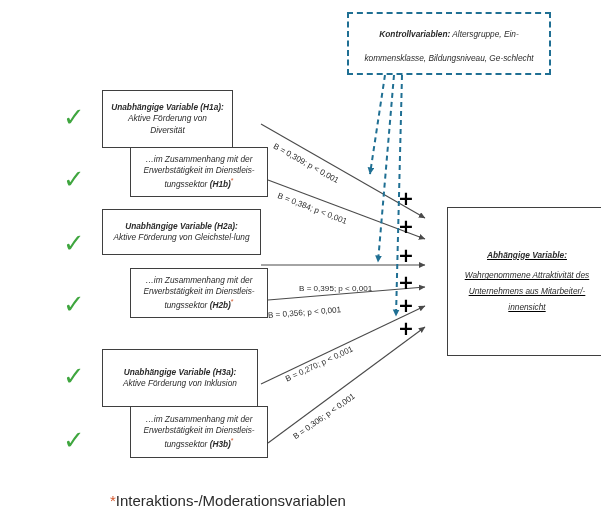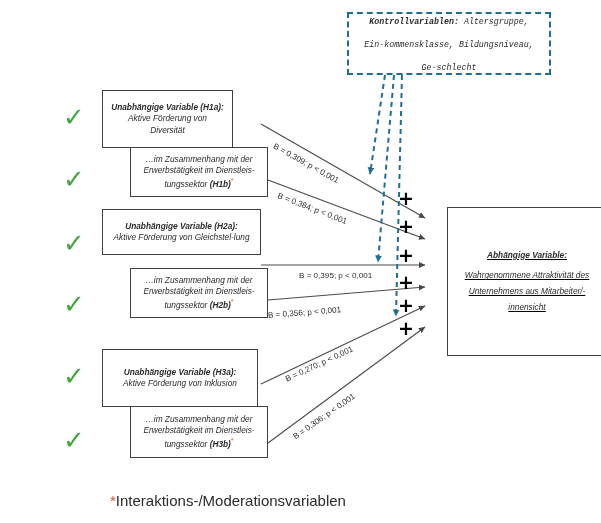--- a/index.html
+++ b/index.html
@@ -8,21 +8,21 @@
   #svg-layer{position:absolute;left:0;top:0;width:601px;height:523px;}
 
   .box{position:absolute;box-sizing:border-box;background:#ffffff;
        border:1.6px solid #3f3f3f;display:flex;align-items:center;justify-content:center;}
   .box .inner{padding:2px 8px;text-align:center;line-height:1.35;}
   .box .t{font-style:italic;font-size:8.3px;color:#2b2b2b;display:block;}
   .box .t b{font-weight:bold;font-style:italic;}
 
   .ctrl-box{position:absolute;box-sizing:border-box;background:#ffffff;
        border:2px dashed #1f6f93;display:flex;align-items:center;justify-content:center;}
-  .ctrl-box .inner{padding:2px 10px;text-align:center;line-height:1.45;font-family:Liberation Mono, monospace;}
+  .ctrl-box .inner{padding:2px 10px;text-align:center;line-height:1.45;}
   .ctrl-box .t{font-style:italic;font-size:8.3px;color:#2b2b2b;}
   .ctrl-box .t b{font-weight:bold;font-style:italic;}
 
   .sup{color:#d4562b;font-size:7px;vertical-align:super;font-style:normal;}
 
   .check{position:absolute;color:#3fa63f;font-size:26px;line-height:1;
          font-family:"DejaVu Sans", sans-serif;font-weight:bold;}
 
   .plus{position:absolute;color:#000;font-size:19px;line-height:1;font-weight:bold;
         font-family:"DejaVu Sans", sans-serif;}
@@ -125,21 +125,21 @@
 
   <div class="plus" style="left:398px;top:189px;">+</div>
   <div class="plus" style="left:398px;top:217px;">+</div>
   <div class="plus" style="left:398px;top:246px;">+</div>
   <div class="plus" style="left:398px;top:273px;">+</div>
   <div class="plus" style="left:398px;top:296px;">+</div>
   <div class="plus" style="left:398px;top:319px;">+</div>
 
   <div class="coef" style="left:274px;top:141px;transform:rotate(29deg);">B = 0,309; p &lt; 0,001</div>
   <div class="coef" style="left:278px;top:191px;transform:rotate(21deg);">B = 0,384; p &lt; 0,001</div>
-  <div class="coef" style="left:270px;top:271px;padding-left:29px;">B = 0,395; p &lt; 0,001</div>
+  <div class="coef" style="left:270px;top:284px;padding-left:29px;">B = 0,395; p &lt; 0,001</div>
   <div class="coef" style="left:268px;top:311px;transform:rotate(-4.5deg);">B = 0,356; p &lt; 0,001</div>
   <div class="coef" style="left:286px;top:375px;transform:rotate(-25deg);">B = 0,270; p &lt; 0,001</div>
   <div class="coef" style="left:294px;top:433px;transform:rotate(-35deg);">B = 0,306; p &lt; 0,001</div>
 
   <div class="footnote" style="left:110px;top:492px;">
     <span class="star">*</span><span>Interaktions-/Moderationsvariablen</span>
   </div>
 
 </div>
 

